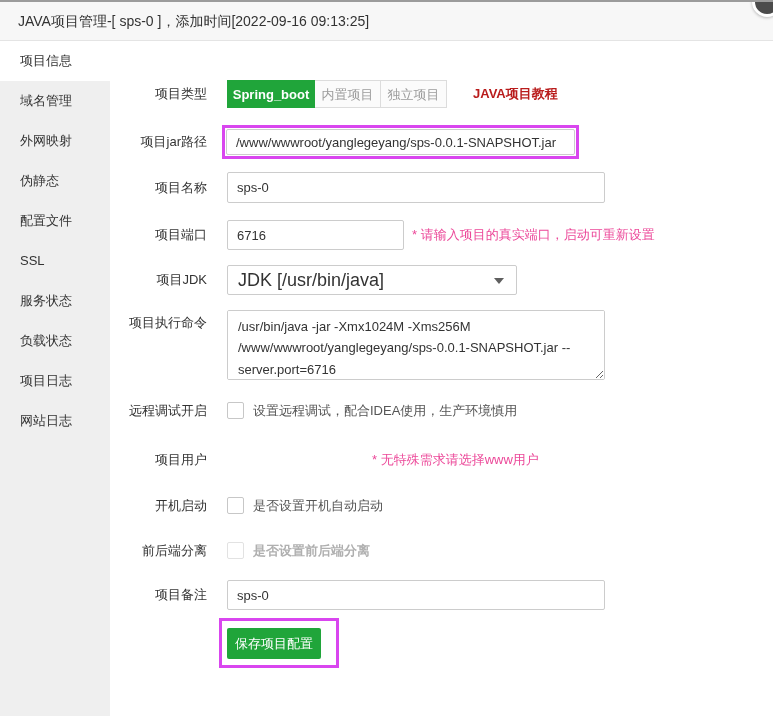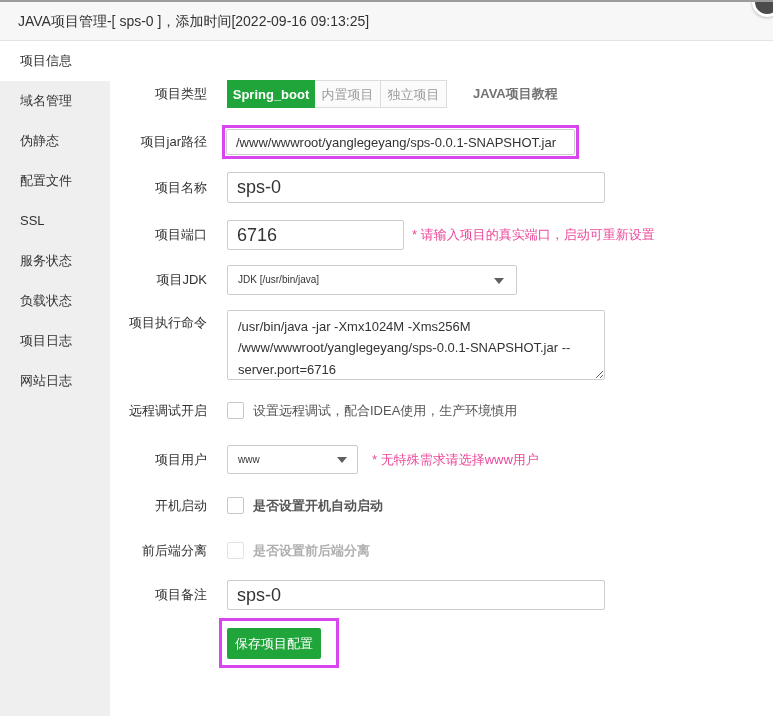--- a/index.html
+++ b/index.html
@@ -29,38 +29,38 @@
   .side-item.active { background:#fff; }
 
   
   .lbl { position:absolute; left:110px; width:97px; text-align:right; font-size:13px; color:#333; white-space:nowrap; }
 
   
   .btn-group { position:absolute; left:227px; top:78px; height:28px; display:flex; }
   .type-btn { height:28px; line-height:26px; text-align:center; font-size:13px; cursor:pointer; white-space:nowrap; }
   .type-btn.sel { width:88px; background:#20a53a; border:1px solid #20a53a; color:#fff; font-weight:bold; line-height:28px; }
   .type-btn.unsel { width:66px; background:#fbfbfb; border:1px solid #dcdcdc; border-left:none; color:#9c9c9c; line-height:28px; }
-  .tutorial { position:absolute; left:473px; top:78px; line-height:28px; font-size:13px; color:#737373; font-weight:bold; cursor:pointer; text-decoration:none; }
+  .tutorial { position:absolute; left:473px; top:78px; line-height:28px; font-size:13px; color:#b91c1c; font-weight:bold; cursor:pointer; text-decoration:none; }
 
   
   .txt {
     border:1px solid #ccc; border-radius:2px; background:#fff;
-    font-size:18px; color:#333; padding:0 9px; font-family:inherit; outline:none;
+    font-size:13px; color:#333; padding:0 9px; font-family:inherit; outline:none;
   }
   .abs { position:absolute; }
   .hint { position:absolute; font-size:13px; color:#ec4899; white-space:nowrap; }
 
   
   .red-box { position:absolute; border:3px solid #d946ef; background:transparent; }
   .red-box.jar { left:222px; top:123px; width:357px; height:34px; padding:1px; }
   .red-box.jar input { width:100%; height:100%; border:1px solid #ccc; border-radius:2px; font-size:13px; color:#333; padding:0 9px; font-family:inherit; outline:none; }
   .red-box.save { left:219px; top:616px; width:120px; height:50px; }
 
   
-  .sel-box { position:absolute; border:1px solid #ccc; border-radius:2px; background:#fff; font-size:10px; color:#333; padding-left:10px; cursor:pointer; }
+  .sel-box { position:absolute; border:1px solid #ccc; border-radius:2px; background:#fff; font-size:18px; color:#333; padding-left:10px; cursor:pointer; }
   .caret { position:absolute; width:0; height:0; border-left:5px solid transparent; border-right:5px solid transparent; border-top:6px solid #5f5f5f; }
 
   
   textarea.cmd {
     position:absolute; left:227px; top:308px; width:378px; height:70px;
     border:1px solid #ccc; border-radius:2px; font-size:13px; color:#333;
     padding:5px 10px; line-height:1.65; font-family:inherit; outline:none; resize:both;
   }
 
   
@@ -82,20 +82,21 @@
 <div class="window">
 
   <div class="titlebar">
     <span class="title">JAVA项目管理-[ sps-0 ]，添加时间[2022-09-16 09:13:25]</span>
   </div>
   <div class="close-circle"></div>
 
   <div class="sidebar">
     <div class="side-item active">项目信息</div>
     <div class="side-item">域名管理</div>
+    <div class="side-item">外网映射</div>
     <div class="side-item">伪静态</div>
     <div class="side-item">配置文件</div>
     <div class="side-item">SSL</div>
     <div class="side-item">服务状态</div>
     <div class="side-item">负载状态</div>
     <div class="side-item">项目日志</div>
     <div class="side-item">网站日志</div>
   </div>
 
   <div class="lbl" style="top:78px; line-height:28px;">项目类型</div>
@@ -125,29 +126,25 @@
   </div>
 
   <div class="lbl" style="top:308px; line-height:26px;">项目执行命令</div>
   <textarea class="cmd" style="">/usr/bin/java -jar -Xmx1024M -Xms256M /www/wwwroot/yanglegeyang/sps-0.0.1-SNAPSHOT.jar --server.port=6716</textarea>
 
   <div class="lbl" style="top:400px; line-height:18px;">远程调试开启</div>
   <span class="cb" style="left:227px; top:400px;"></span>
   <div class="cb-text" style="left:253px; top:400px;">设置远程调试，配合IDEA使用，生产环境慎用</div>
 
   <div class="lbl" style="top:443px; line-height:29px;">项目用户</div>
-  <div class="sel-box" style="left:227px; top:443px; width:131px; height:29px; line-height:27px;">
-    <span>www</span>
-    <span class="caret" style="right:10px; top:11px;"></span>
-  </div>
   <div class="hint" style="left:372px; top:443px; line-height:29px;">* 无特殊需求请选择www用户</div>
 
   <div class="lbl" style="top:495px; line-height:18px;">开机启动</div>
   <span class="cb" style="left:227px; top:495px;"></span>
-  <div class="cb-text" style="left:253px; top:495px;font-weight:bold;">是否设置开机自动启动</div>
+  <div class="cb-text" style="left:253px; top:495px;">是否设置开机自动启动</div>
 
   <div class="lbl" style="top:540px; line-height:18px;">前后端分离</div>
   <span class="cb dim" style="left:227px; top:540px;"></span>
   <div class="cb-text dim" style="left:253px; top:540px;">是否设置前后端分离</div>
 
   <div class="lbl" style="top:578px; line-height:30px;">项目备注</div>
   <input type="text" class="txt abs" style="left: 227px; top: 578px; width: 378px; height: 30px;" value="sps-0">
 
   <div class="red-box save"></div>
   <button class="save-btn">保存项目配置</button>

